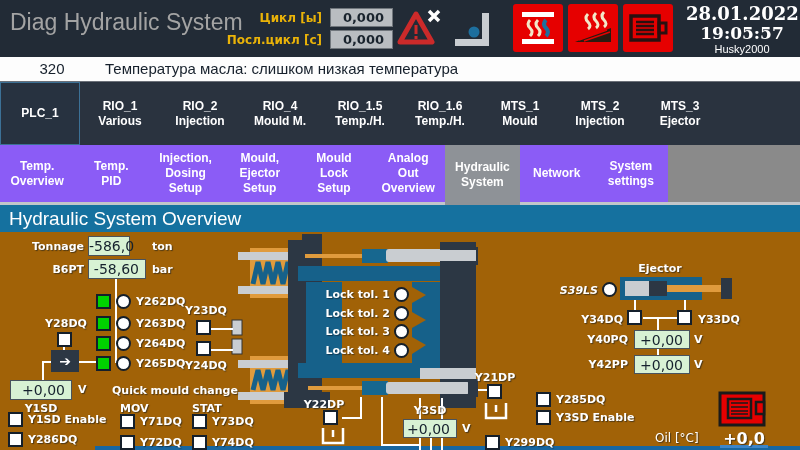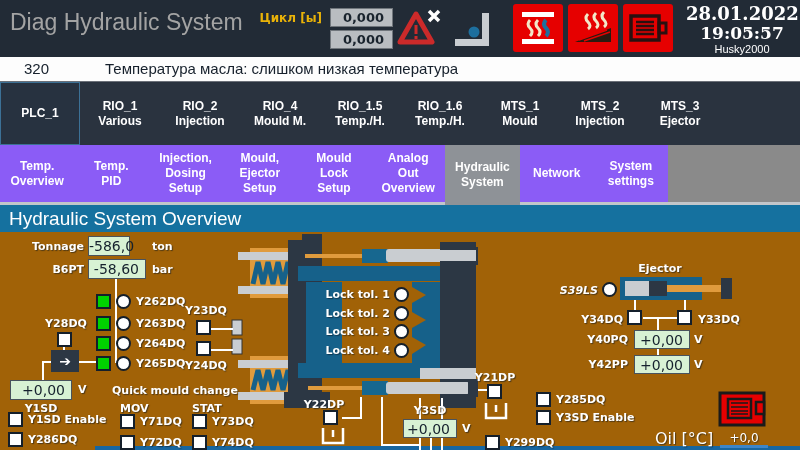--- a/index.html
+++ b/index.html
@@ -54,20 +54,21 @@
             justify-content:center;z-index:2}
 </style>
 </head>
 <body>
 
 <div id="header">
   <div id="title">Diag Hydraulic System</div>
 
   <div class="hlbl" style="left:200px;top:11px;width:122px">Цикл [ы]</div>
   <div class="gbox" style="left:330px;top:8px;width:63px;height:19px">0,000</div>
+  <div class="hlbl" style="left:185px;top:33px;width:137px">Посл.цикл [с]</div>
   <div class="gbox" style="left:330px;top:30px;width:63px;height:19px">0,000</div>
 
   <svg class="abs" style="left:396px;top:6px" width="48" height="44">
     <path d="M20,8 L36,36 L4,36 Z" fill="none" stroke="#cc2a2a" stroke-width="5" stroke-linejoin="round"></path>
     <rect x="18.5" y="19" width="3" height="9" fill="#cc2a2a"></rect>
     <rect x="18.5" y="30" width="3" height="3" fill="#cc2a2a"></rect>
     <path d="M33,5 L43,15 M43,5 L33,15" stroke="#fff" stroke-width="3.5"></path>
   </svg>
 
   <svg class="abs" style="left:453px;top:11px" width="40" height="38">
@@ -105,21 +106,21 @@
   </div>
 
   <div id="datetime">
     <div id="date1">28.01.2022</div>
     <div id="date2">19:05:57</div>
     <div id="date3">Husky2000</div>
   </div>
 </div>
 
 <div id="alarmbar">
-  <div class="abs" style="left:24px;top:3px;width:40px;">320</div>
+  <div class="abs" style="left:32px;top:3px;width:40px;text-align:center">320</div>
   <div class="abs" style="left:105px;top:3px">Температура масла: слишком низкая температура</div>
 </div>
 
 <div id="devtabs">
   <div class="dtab sel">
       <span>PLC_1</span>
       <span></span>
     </div>
   <div class="dtab">
       <span>RIO_1</span>
@@ -379,15 +380,15 @@
 
   <div class="sig" style="left:536px;top:160px">
     <span class="chk"></span>
     <span class="lbl">Y285DQ</span>
   </div>
   <div class="sig" style="left:536px;top:178px">
     <span class="chk"></span>
     <span class="lbl">Y3SD Enable</span>
   </div>
 
-  <div class="plbl lbl" style="left:655px;top:200px;font-weight:normal;font-size:16px">Oil [°C]</div>
-  <div class="plbl lbl ctr" style="left:718px;top:200px;width:52px;font-weight:normal;font-size:12px">+0,0</div>
+  <div class="plbl lbl" style="left:655px;top:200px;font-weight:normal;font-size:12px">Oil [°C]</div>
+  <div class="plbl lbl ctr" style="left:718px;top:200px;width:52px;font-weight:bold;font-size:16px">+0,0</div>
 </div>
 
 </body></html>

